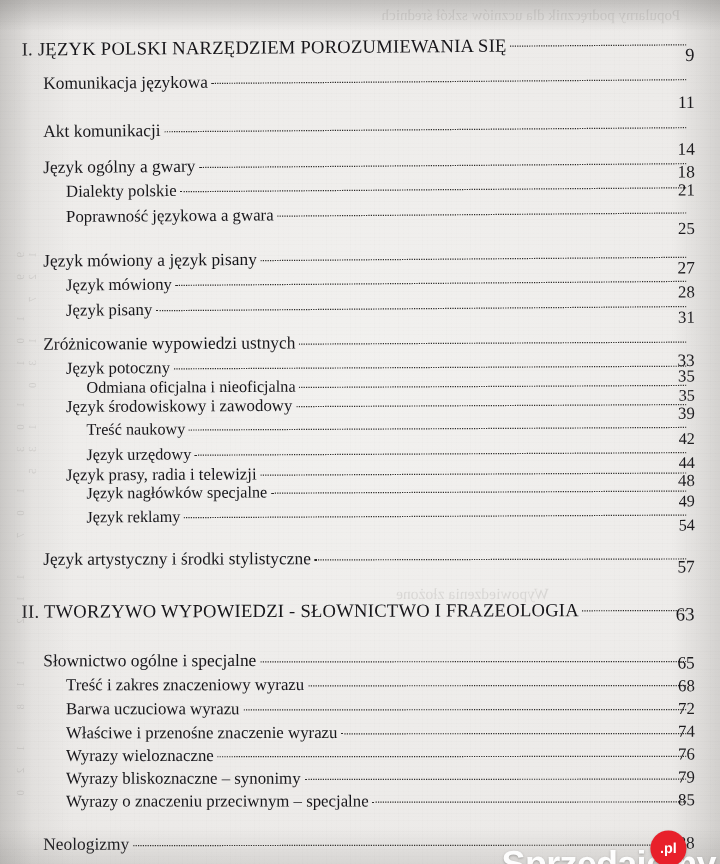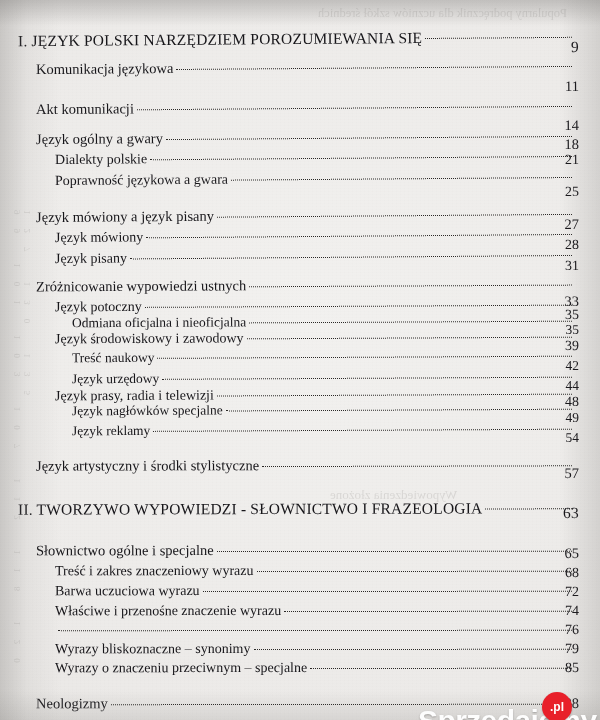--- a/index.html
+++ b/index.html
@@ -256,20 +256,21 @@
         <span class="label">Barwa uczuciowa wyrazu</span>
         <span class="leader"></span>
       </div>
       <div class="pg lvl2 warp-d" style="top: 584px; right: 21px; width: 34px;">72</div>
       <div class="row lvl2 warp-d" style="left: 55px; top: 601px; right: 26px;">
         <span class="label">Właściwe i przenośne znaczenie wyrazu</span>
         <span class="leader"></span>
       </div>
       <div class="pg lvl2 warp-d" style="top: 603px; right: 21px; width: 34px;">74</div>
       <div class="row lvl2 warp-d" style="left: 55px; top: 620px; right: 26px;">
+        <span class="label">Wyrazy wieloznaczne</span>
         <span class="leader"></span>
       </div>
       <div class="pg lvl2 warp-d" style="top: 622px; right: 21px; width: 34px;">76</div>
       <div class="row lvl2 warp-d" style="left: 55px; top: 639px; right: 26px; text-align: center;">
         <span class="label">Wyrazy bliskoznaczne – synonimy</span>
         <span class="leader"></span>
       </div>
       <div class="pg lvl2 warp-d" style="top: 641px; right: 21px; width: 34px;">79</div>
       <div class="row lvl2 warp-d" style="left: 55px; top: 658px; right: 26px;">
         <span class="label">Wyrazy o znaczeniu przeciwnym – specjalne</span>

